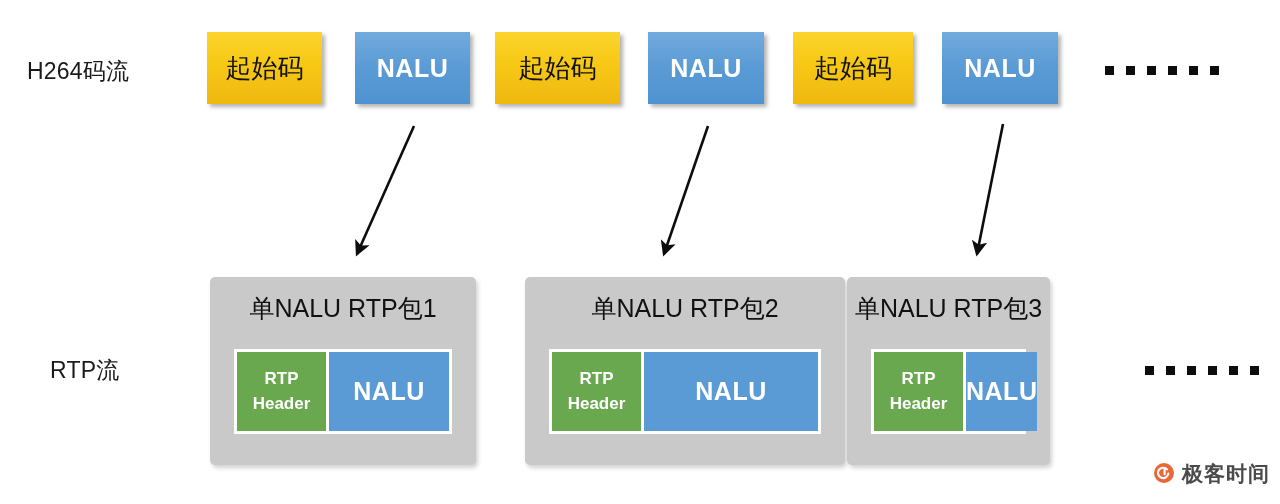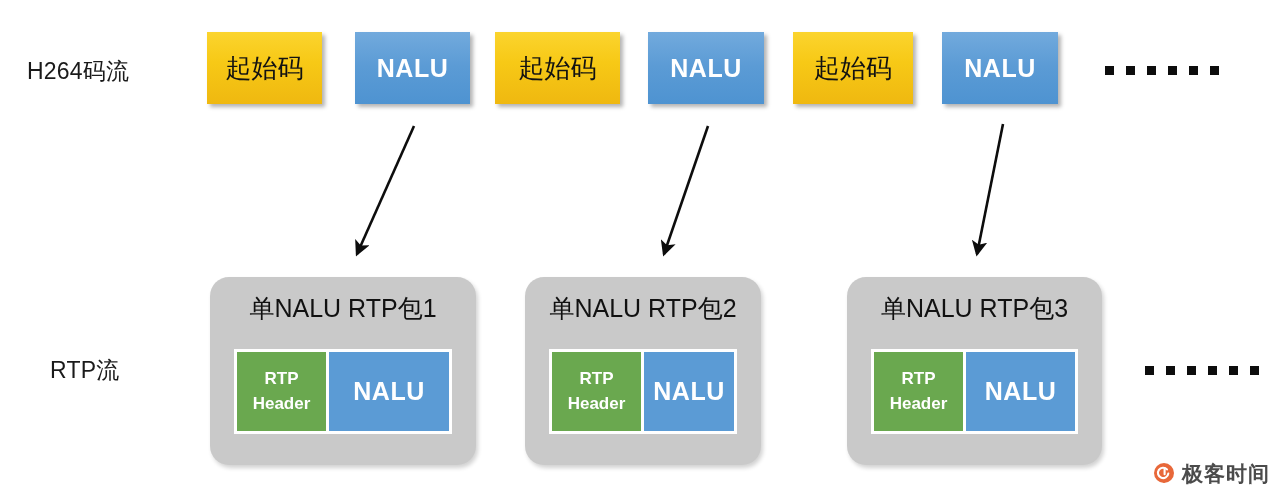--- a/index.html
+++ b/index.html
@@ -38,21 +38,21 @@
   .dots i{display:block;width:9px;height:9px;background:#0d0d0d;}
   #dots-top{left:1105px;top:66px;}
   #dots-bottom{left:1145px;top:366px;}
 
   
   .arrows{position:absolute;left:0;top:0;width:1280px;height:504px;pointer-events:none;}
 
   
   .pkt{
     position:absolute;top:277px;height:188px;
-    background:#c9c9c9;border-radius:19px;
+    background:#c9c9c9;border-radius:5px;
     box-shadow:2px 3px 4px rgba(0,0,0,.18);
   }
   .pkt-title{
     position:absolute;left:0;right:0;top:19px;text-align:center;
     font-size:25px;color:#111111;line-height:1;white-space:nowrap;
   }
   .pkt-body{
     position:absolute;left:24px;top:72px;right:24px;height:85px;
     display:flex;border:3px solid #ffffff;box-sizing:border-box;
   }
@@ -117,31 +117,31 @@
       <div class="pkt" style="left: 210px; width: 266px;">
         <div class="pkt-title">单NALU RTP包1</div>
         <div class="pkt-body">
           <div class="cell hdr">
             <span>RTP</span>
             <span>Header</span>
           </div>
           <div class="cell pay">NALU</div>
         </div>
       </div>
-      <div class="pkt" style="left: 525px; width: 236px;">
+      <div class="pkt" style="left: 525px; width: 300px; padding-left: 20px;">
         <div class="pkt-title">单NALU RTP包2</div>
         <div class="pkt-body">
           <div class="cell hdr">
             <span>RTP</span>
             <span>Header</span>
           </div>
           <div class="cell pay">NALU</div>
         </div>
       </div>
-      <div class="pkt" style="left: 847px; width: 255px;">
+      <div class="pkt" style="left: 847px; width: 203px;">
         <div class="pkt-title">单NALU RTP包3</div>
         <div class="pkt-body">
           <div class="cell hdr">
             <span>RTP</span>
             <span>Header</span>
           </div>
           <div class="cell pay">NALU</div>
         </div>
       </div>
     </div>

